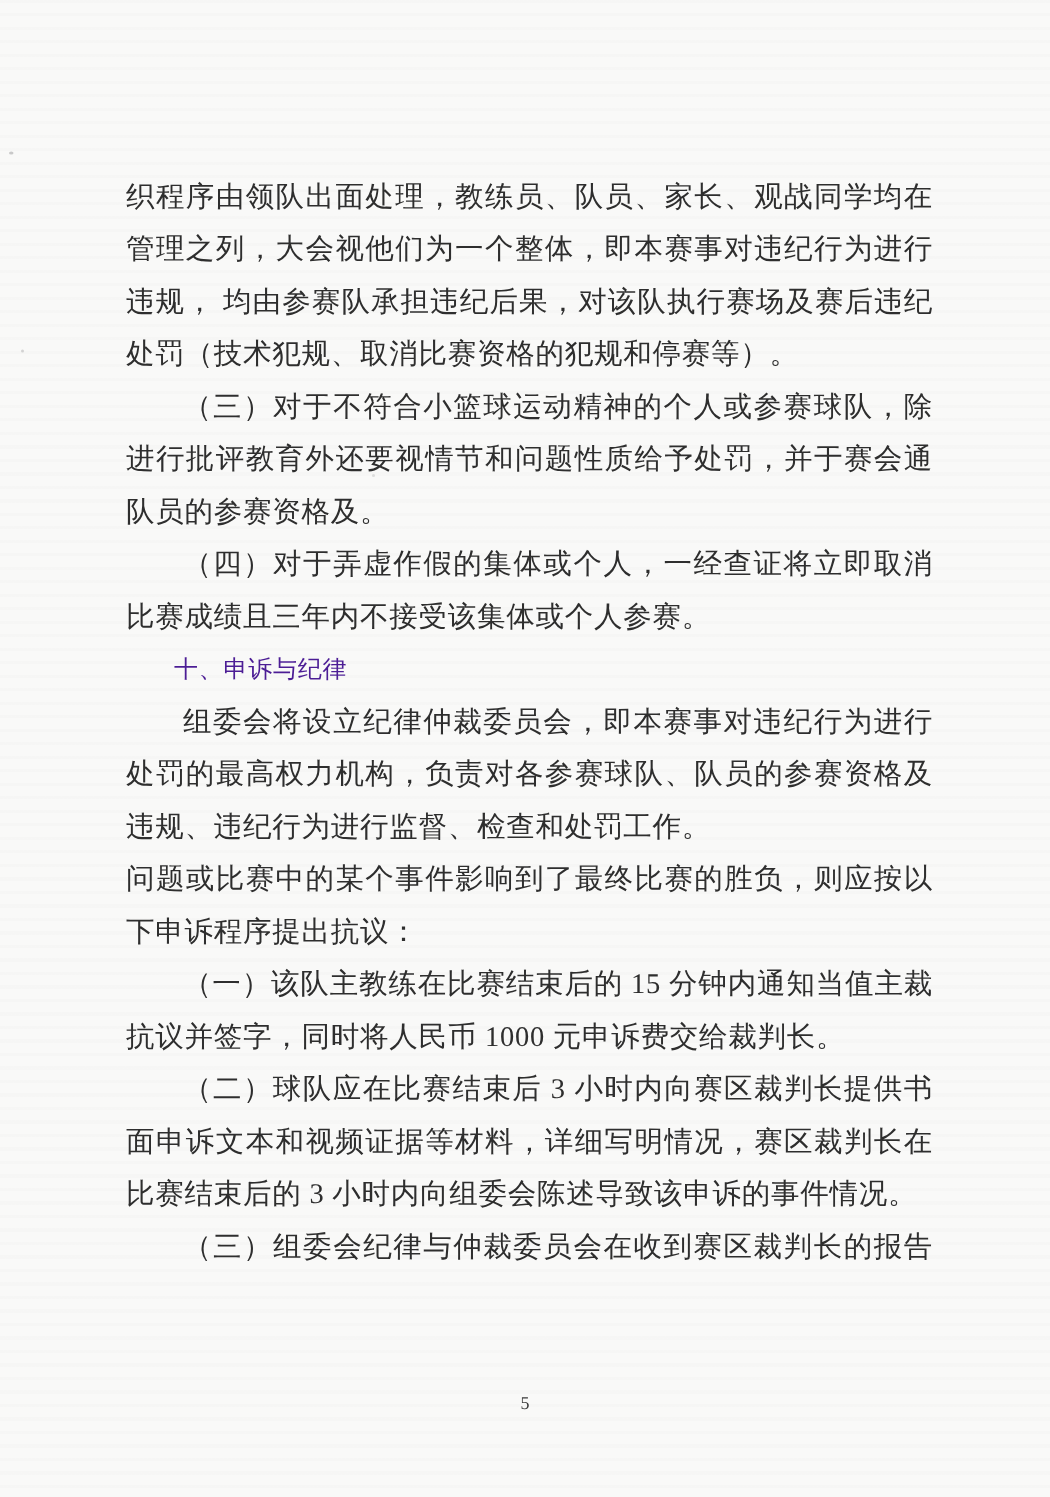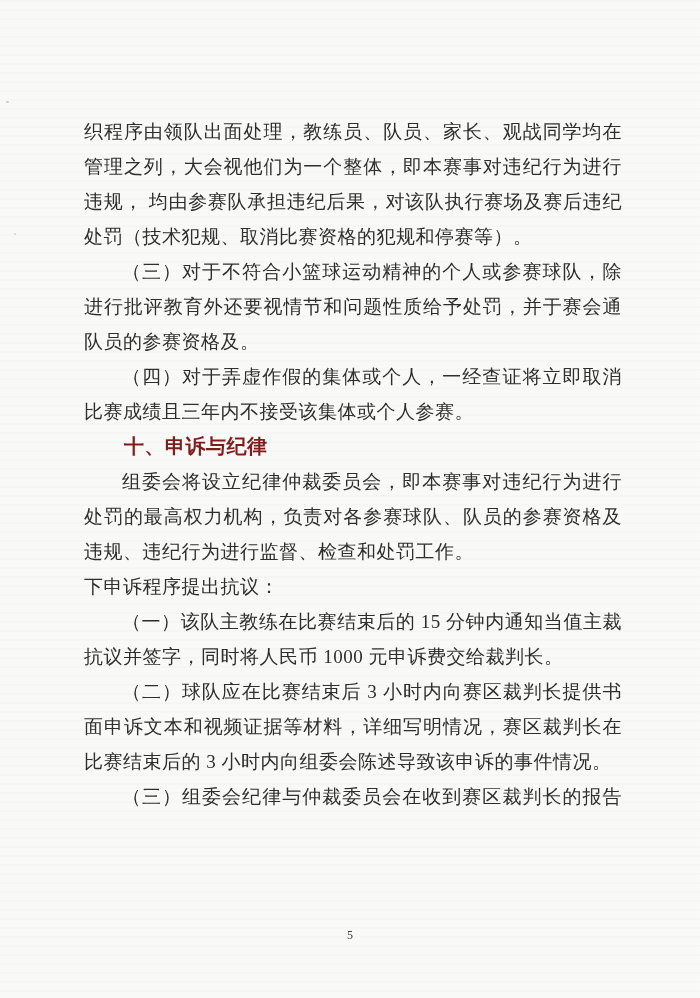--- a/index.html
+++ b/index.html
@@ -36,23 +36,23 @@
   }
   .j {
     white-space: normal;
     text-align-last: justify;
   }
   .indent {
     text-indent: 2em;
   }
   .heading {
     font-family: "Liberation Sans", "DejaVu Sans", sans-serif;
-    font-weight: 700;
-    color: #7f1d1d;
-    font-size: 20px;
+    font-weight: 400;
+    color: #4c1d95;
+    font-size: 16px;
   }
   .page-number {
     position: absolute;
     left: 0;
     top: 928px;
     width: 700px;
     text-align: center;
     font-size: 12px;
     color: #3a3a3a;
     font-family: "Liberation Serif", "DejaVu Serif", serif;
@@ -86,20 +86,21 @@
 
   <div class="line j indent">（四）对于弄虚作假的集体或个人，一经查证将立即取消</div>
   <div class="line">比赛成绩且三年内不接受该集体或个人参赛。</div>
 
   <div class="line heading indent">十、申诉与纪律</div>
 
   <div class="line j indent">组委会将设立纪律仲裁委员会，即本赛事对违纪行为进行</div>
   <div class="line j">处罚的最高权力机构，负责对各参赛球队、队员的参赛资格及</div>
   <div class="line">违规、违纪行为进行监督、检查和处罚工作。</div>
 
+  <div class="line j">问题或比赛中的某个事件影响到了最终比赛的胜负，则应按以</div>
   <div class="line">下申诉程序提出抗议：</div>
 
   <div class="line j indent">（一）该队主教练在比赛结束后的 15 分钟内通知当值主裁</div>
   <div class="line">抗议并签字，同时将人民币 1000 元申诉费交给裁判长。</div>
 
   <div class="line j indent">（二）球队应在比赛结束后 3 小时内向赛区裁判长提供书</div>
   <div class="line j">面申诉文本和视频证据等材料，详细写明情况，赛区裁判长在</div>
   <div class="line">比赛结束后的 3 小时内向组委会陈述导致该申诉的事件情况。</div>
 
   <div class="line j indent">（三）组委会纪律与仲裁委员会在收到赛区裁判长的报告</div>

